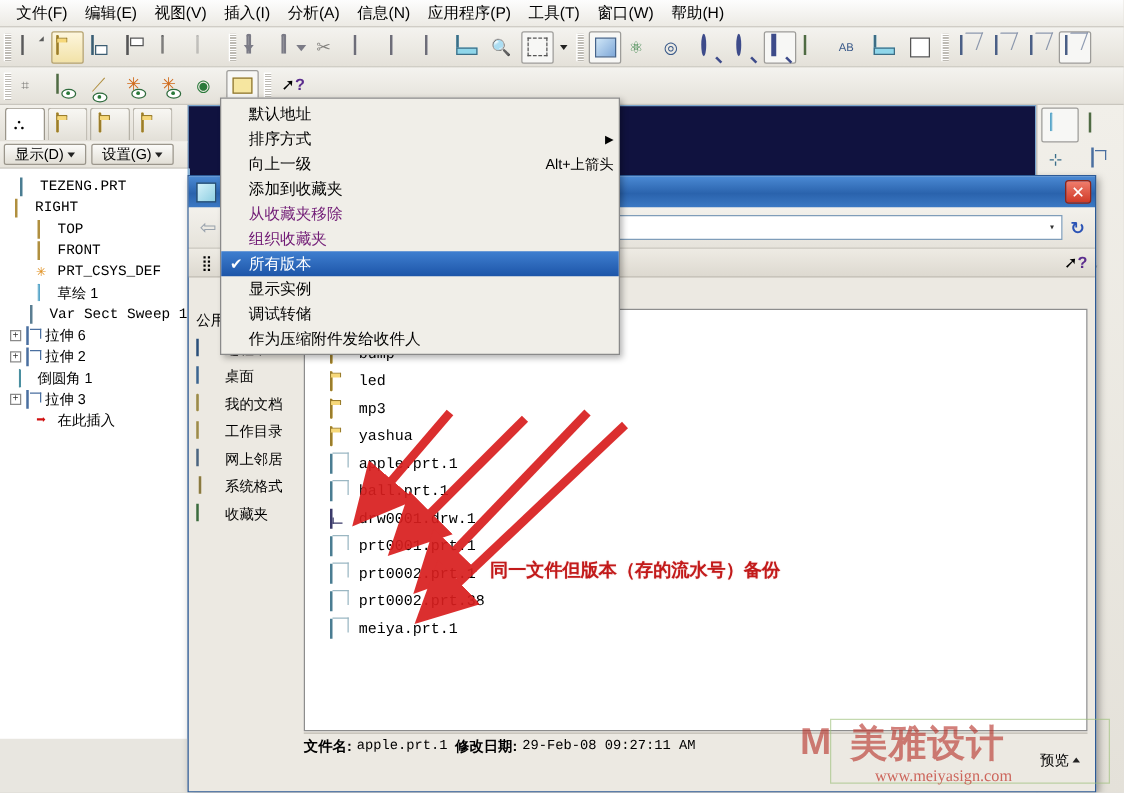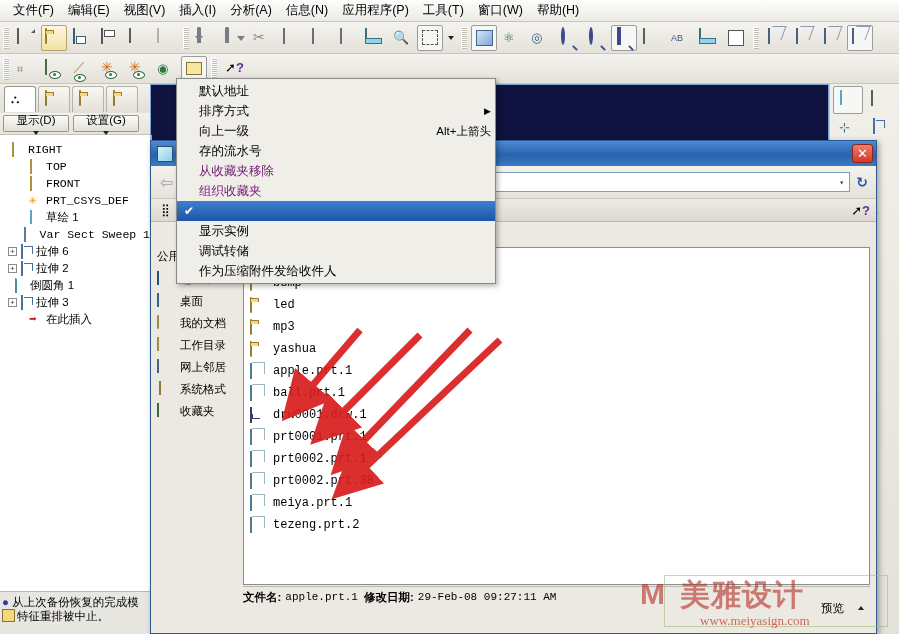--- a/index.html
+++ b/index.html
@@ -66,21 +66,21 @@
     background:linear-gradient(#f2f0ea,#e2dfd7);}
   .mtTab{position:absolute;top:2px;width:32px;height:26px;border:1px solid #b6b2a8;
     border-bottom:none;border-radius:3px 3px 0 0;background:linear-gradient(#f8f7f3,#e3e0d8);
     display:flex;align-items:center;justify-content:center;box-sizing:border-box;}
   .mtTab.on{background:#fff;border-color:#9b968b;}
   .mtBtns{position:absolute;left:0;top:113px;width:150px;height:22px;
     background:linear-gradient(#f3f1ec,#e6e3db);border-bottom:1px solid #c5c2ba;
     display:flex;align-items:center;gap:4px;padding-left:3px;box-sizing:border-box;}
   .mbtn{height:17px;min-width:66px;border:1px solid #9b968c;border-radius:2px;
     background:linear-gradient(#fbfbf9,#e2dfd6);font-size:11.5px;
-    display:flex;align-items:center;justify-content:center;gap:3px;box-sizing:border-box;flex-direction:column;}
+    display:flex;align-items:center;justify-content:center;gap:3px;box-sizing:border-box;}
   .caret{width:0;height:0;border-left:3.5px solid transparent;border-right:3.5px solid transparent;border-top:4px solid #222;}
 
   
   .mtree{position:absolute;left:0;top:135px;width:150px;height:456px;background:#fff;
     border-right:2px solid #8ab3d6;overflow:hidden;}
   .trow{display:flex;align-items:center;height:17px;font-size:11.5px;
     font-family:"Liberation Mono","DejaVu Sans Mono",monospace;white-space:nowrap;}
   .trow .lbl{font-family:"Liberation Sans","DejaVu Sans",sans-serif;font-size:11.5px;}
   .texp{width:9px;height:9px;border:1px solid #8a8a8a;background:#fff;font-size:8px;
     line-height:7px;text-align:center;color:#333;margin-right:2px;box-sizing:border-box;}
@@ -159,36 +159,36 @@
   .p-monitor{width:14px;height:11px;background:linear-gradient(#6fa8dc,#2f6fb5);border:1px solid #2a4f7a;margin-top:1px;}
   .p-desktop{width:13px;height:13px;background:linear-gradient(#bcd9f0,#7fb0dc);border:1px solid #3a6490;}
   .p-docs{width:14px;height:11px;background:#e6d59a;border:1px solid #9a8a4c;border-radius:2px;margin-top:2px;transform:skew(-8deg);}
   .p-work{width:14px;height:11px;background:#f6e6b0;border:1px solid #9a8a4c;margin-top:2px;}
   .p-net{width:14px;height:12px;background:linear-gradient(#c8d8e8,#8aa8c4);border:1px solid #4a6480;}
   .p-sys{width:11px;height:13px;background:#f2e9c8;border:1px solid #8a7a40;margin-left:2px;}
   .p-fav{width:13px;height:12px;background:linear-gradient(#b9e39a,#5fa868);border:1px solid #3a6b3d;margin-top:1px;}
 
   .filelist{position:absolute;left:92px;top:0;right:6px;bottom:48px;background:#fff;
      border:1px solid #8d8d8d;box-sizing:border-box;overflow:hidden;padding-top:2px;}
-  .frow{display:flex;align-items:center;height:22px;padding-left:6px;font-size:12px;
+  .frow{display:flex;align-items:center;height:22px;padding-left:20px;font-size:12px;
      font-family:"Liberation Mono","DejaVu Sans Mono",monospace;}
   .fico{width:17px;height:15px;margin-right:6px;position:relative;flex:0 0 auto;}
   .f-folder{width:16px;height:12px;background:#f6d87a;border:1px solid #9a7d2c;margin-top:2px;border-radius:0 2px 2px 2px;}
   .f-folder:before{content:"";position:absolute;left:0;top:0;width:7px;height:3px;background:#f6d87a;border:1px solid #9a7d2c;border-bottom:none;border-radius:1px 1px 0 0;}
   .f-prt{width:13px;height:12px;background:linear-gradient(135deg,#d8f3fb,#86cde4);border:1px solid #4a7d92;margin-top:2px;}
   .f-prt:after{content:"";position:absolute;left:2px;top:-2px;width:12px;height:11px;border:1px solid #4a7d92;border-bottom:none;border-left:none;opacity:.55;}
   .f-drw{width:14px;height:12px;background:#fff;border:1px solid #3a3a6a;margin-top:2px;}
   .f-drw:after{content:"";position:absolute;left:2px;top:6px;width:7px;height:4px;border:1px solid #3a3a6a;border-top:none;border-right:none;}
 
   .statusline{position:absolute;left:92px;right:6px;bottom:26px;height:20px;
      background:#ece9e2;display:flex;align-items:center;font-size:11.5px;
      border-top:1px solid #bdb9b0;}
   .statusline b{font-weight:bold;}
   .statusline .mono{font-family:"Liberation Mono","DejaVu Sans Mono",monospace;font-size:11px;}
-  .preview-lbl{margin-left:auto;margin-right:6px;display:flex;align-items:center;gap:14px;margin-top:22px;}
+  .preview-lbl{margin-left:auto;margin-right:6px;display:flex;align-items:center;gap:3px;margin-top:22px;}
   .up-caret{width:0;height:0;border-left:3.5px solid transparent;border-right:3.5px solid transparent;border-bottom:4px solid #222;}
 
   
   .menu{position:absolute;left:176px;top:78px;width:320px;
      background:#f0eee8;border:1px solid #8a8a8a;box-shadow:2px 2px 5px rgba(0,0,0,.3);
      padding:2px 0;box-sizing:border-box;z-index:30;}
   .menu .mrow{height:20px;display:flex;align-items:center;font-size:12.5px;
      padding:0 4px 0 2px;box-sizing:border-box;}
   .menu .mcheck{width:20px;text-align:center;font-size:12px;color:#1d3f8f;}
   .menu .mlabel{flex:1;}
@@ -419,20 +419,25 @@
       <span class="caret"></span>
     </div>
     <div class="mbtn">
       <span>设置(G)</span>
       <span class="caret"></span>
     </div>
   </div>
 
   <div class="mtree">
     <div style="height:6px"></div>
+    <div class="trow" style="padding-left:4px">
+      <span class="tspace"></span>
+      <span class="ticon"><span class="i-part"></span></span>
+      <span>TEZENG.PRT</span>
+    </div>
     <div class="trow" style="">
       <span class="tspace"></span>
       <span class="ticon"><span class="i-plane"></span></span>
       <span>RIGHT</span>
     </div>
     <div class="trow" style="padding-left:18px">
       <span class="tspace"></span>
       <span class="ticon"><span class="i-plane"></span></span>
       <span>TOP</span>
     </div>
@@ -476,29 +481,20 @@
       <span class="ticon"><span class="i-extr"></span></span>
       <span class="lbl">拉伸 3</span>
     </div>
     <div class="trow" style="padding-left:18px">
       <span class="tspace"></span>
       <span class="ticon"><span class="i-ins">➡</span></span>
       <span class="lbl">在此插入</span>
     </div>
   </div>
 
-  <div class="msgarea">
-    <div>
-      <span class="bullet">●</span>
-      <span>从上次备份恢复的完成模</span>
-    </div>
-    <div>
-      <span class="msgicon"></span><span>特征重排被中止。</span>
-    </div>
-  </div>
 
   <div class="ftree">
     <span>文件夹树</span>
     <span class="up-caret"></span>
   </div>
 
   <div class="dlg">
 
     <div class="dlg-title">
       <span class="tico"></span>
@@ -619,24 +615,20 @@
             <span>prt0002.prt.1</span>
           </div>
         <div class="frow">
             <span class="fico"><span class="f-prt"></span></span>
             <span>prt0002.prt.38</span>
           </div>
         <div class="frow">
             <span class="fico"><span class="f-prt"></span></span>
             <span>meiya.prt.1</span>
           </div>
-        <div class="frow">
-            <span class="fico"><span class="f-prt"></span></span>
-            <span>tezeng.prt.2</span>
-          </div>
       </div>
 
       <div class="statusline">
         <b>文件名:</b>
         <span class="mono" style="margin:0 6px 0 4px">apple.prt.1</span>
         <b>修改日期:</b>
         <span class="mono" style="margin-left:4px">29-Feb-08 09:27:11 AM</span>
         <span class="preview-lbl">
           <span>预览</span>
           <span class="up-caret"></span>
@@ -656,32 +648,33 @@
       <span class="mlabel">排序方式</span>
       <span class="msub">▶</span>
     </div>
     <div class="mrow">
       <span class="mcheck"></span>
       <span class="mlabel">向上一级</span>
       <span class="mshort">Alt+上箭头</span>
     </div>
     <div class="mrow">
       <span class="mcheck"></span>
-      <span class="mlabel">存的流水号</span>
+      <span class="mlabel">添加到收藏夹</span>
     </div>
     <div class="mrow disabled">
       <span class="mcheck"></span>
       <span class="mlabel">从收藏夹移除</span>
     </div>
     <div class="mrow disabled">
       <span class="mcheck"></span>
       <span class="mlabel">组织收藏夹</span>
     </div>
     <div class="mrow sel">
       <span class="mcheck">✔</span>
+      <span class="mlabel">所有版本</span>
     </div>
     <div class="mrow">
       <span class="mcheck"></span>
       <span class="mlabel">显示实例</span>
     </div>
     <div class="mrow">
       <span class="mcheck"></span>
       <span class="mlabel">调试转储</span>
     </div>
     <div class="mrow">
@@ -697,20 +690,21 @@
       </marker>
     </defs>
     <g stroke="#d81e1e" stroke-width="7" fill="none" marker-end="url(#ah)" opacity="0.92">
       <line x1="360" y1="330" x2="300" y2="400"></line>
       <line x1="420" y1="335" x2="330" y2="425"></line>
       <line x1="470" y1="330" x2="350" y2="455"></line>
       <line x1="500" y1="340" x2="352" y2="480"></line>
     </g>
   </svg>
 
+  <div class="anno" style="left:392px;top:447px">同一文件但版本（存的流水号）备份</div>
 
   <div class="wm wm1">
     <div class="wm-box"></div>
     <div class="wm-m">M</div>
     <div class="wm-text">美雅设计</div>
     <div class="wm-url">www.meiyasign.com</div>
   </div>
 
 </div>
 

